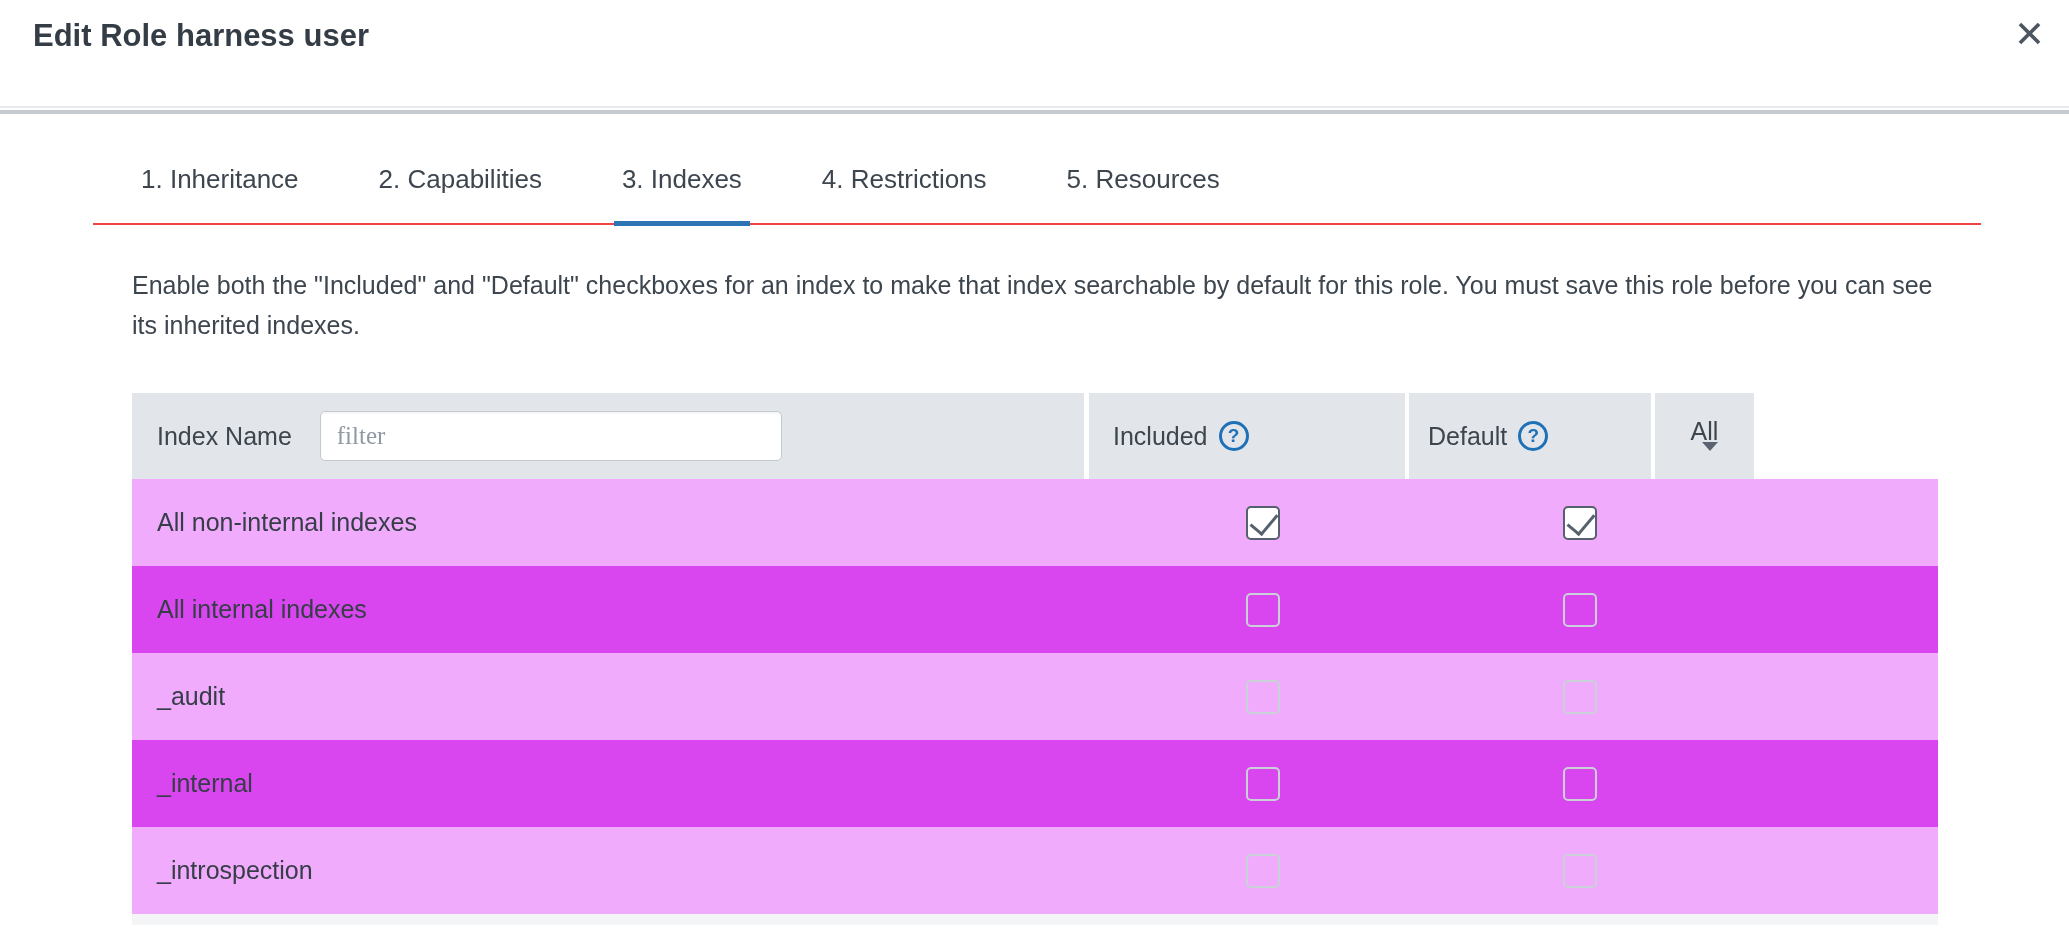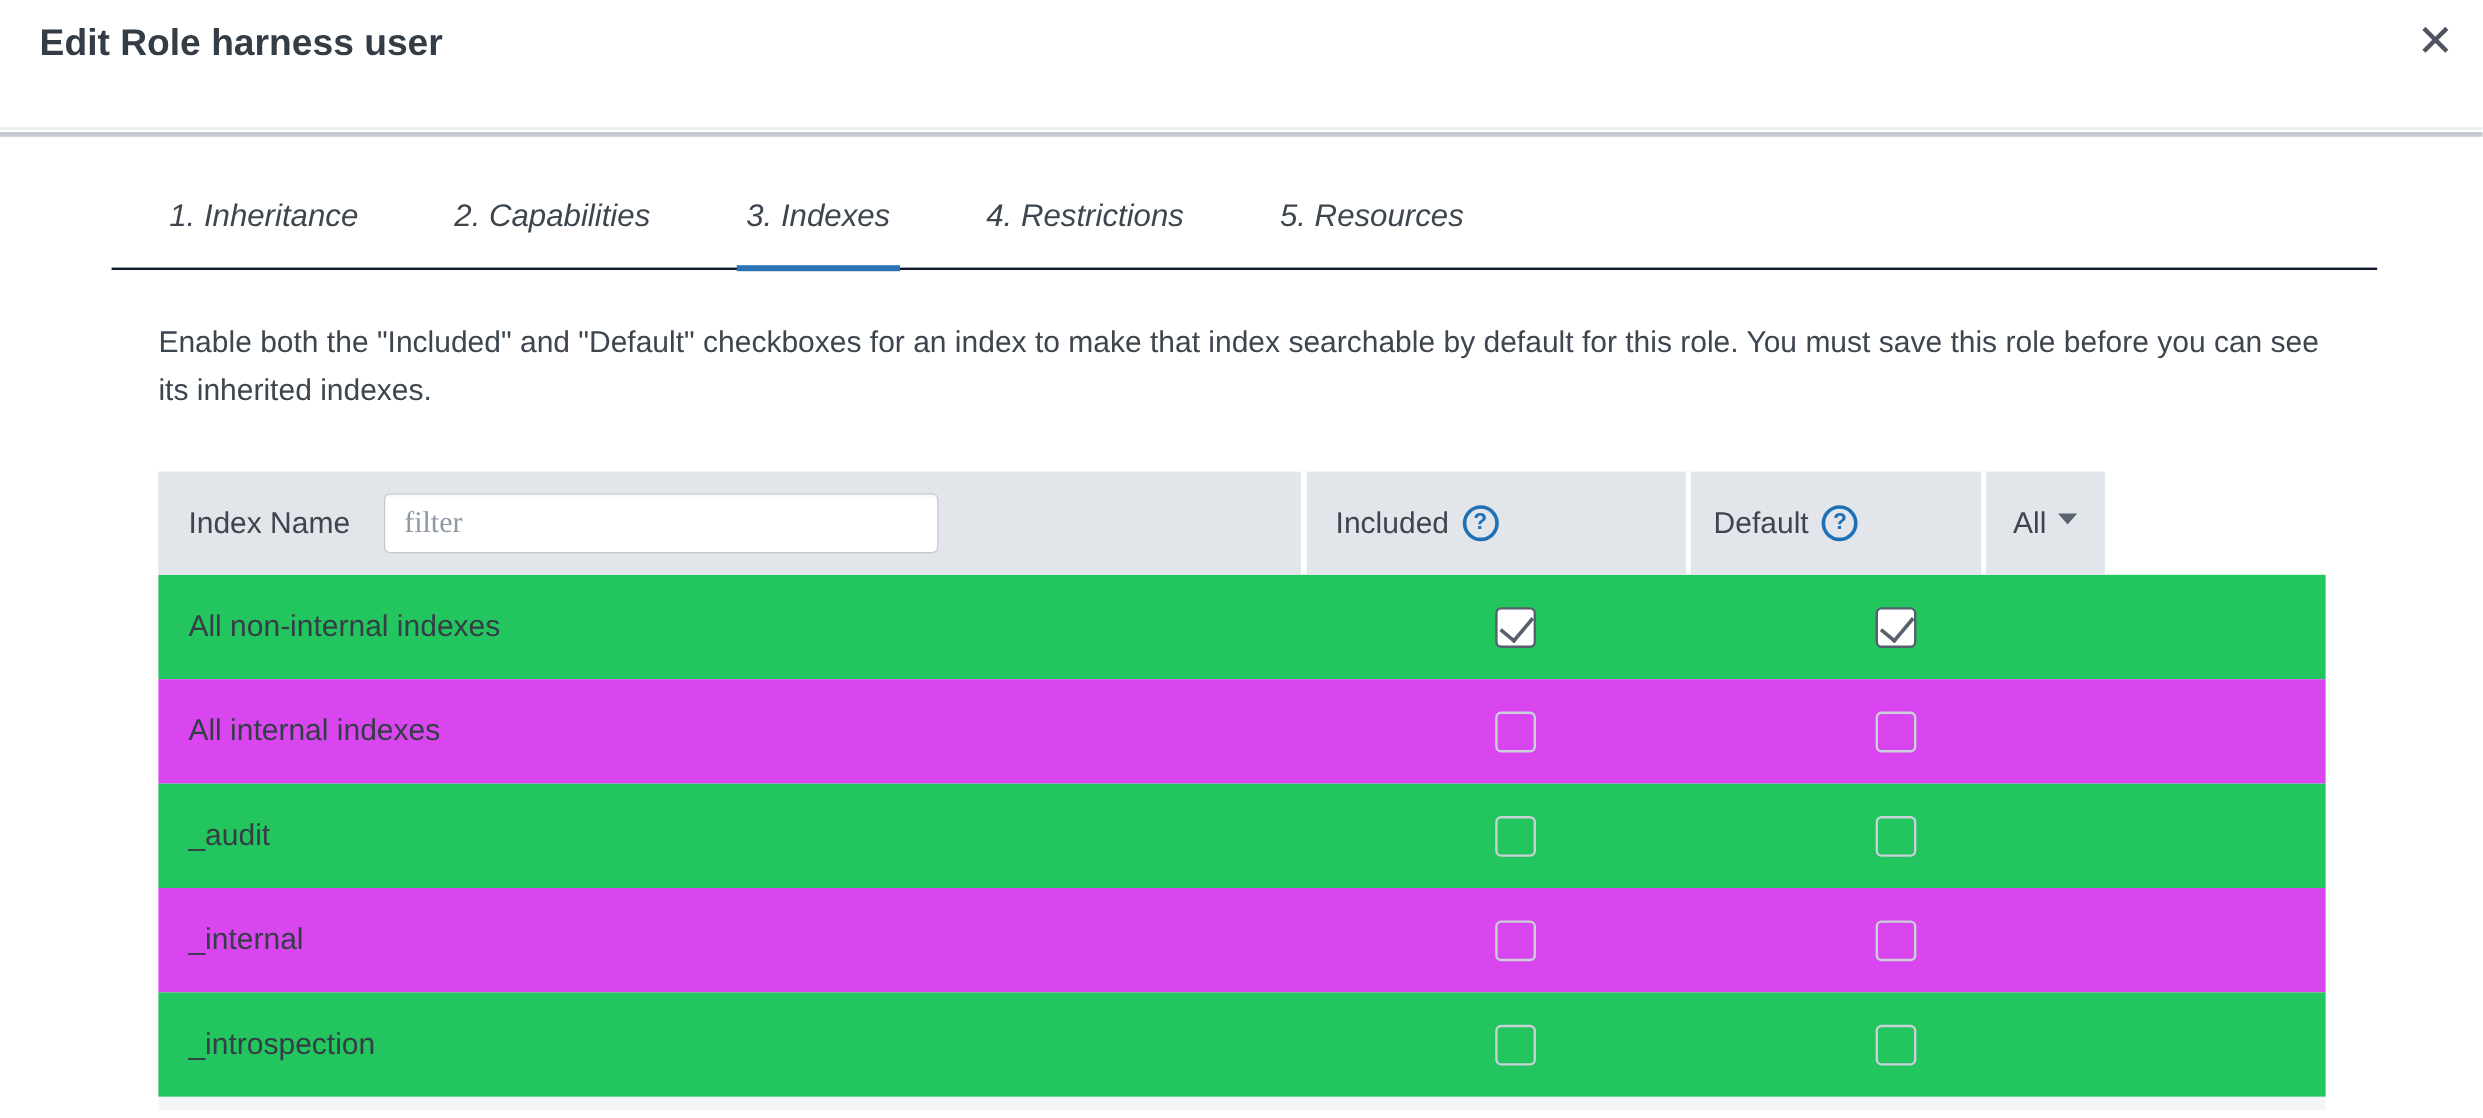--- a/index.html
+++ b/index.html
@@ -8,54 +8,54 @@
 
   
   .modal-header { height:108px; position:relative; border-bottom:2px solid #e8ebee; }
   .modal-title { position:absolute; left:33px; top:18px; font-size:31px; font-weight:bold; color:#343c45; }
   .close-btn { position:absolute; right:24px; top:16px; font-size:37px; color:#4c5560;
                background:none; border:none; cursor:pointer; line-height:1;
                font-family:"Liberation Sans", sans-serif; }
   .header-shadow { height:4px; background:#c5cbd1; margin-top:2px; }
 
   
-  .tabs-bar { margin:40px 88px 0 93px; border-bottom:2px solid #0f172a;
-              display:flex; padding-left:40px;font-style:italic; }
+  .tabs-bar { margin:40px 88px 0 93px; border-bottom:2px solid #ef4444;
+              display:flex; padding-left:40px; }
   .tab { font-size:26px; color:#3d454e; padding:10px 8px 26px 8px; margin-right:64px;
          cursor:pointer; position:relative; white-space:nowrap; }
   .tab.active { border-bottom:5px solid #2c74b4; margin-bottom:-3px; }
 
   
   .description { margin:40px 0 0 132px; max-width:1810px; font-size:25px; line-height:40px; color:#3d454e; }
 
   
   .index-table { margin:48px 0 0 132px; width:1806px; }
   .thead { display:flex; height:86px; font-size:25px; }
   .hcell { background:#e2e5e9; display:flex; align-items:center; }
   .hcell-name { width:952px; padding-left:25px; margin-right:5px; }
   .hcell-included { width:316px; padding-left:24px; margin-right:4px; }
   .hcell-default { width:242px; padding-left:19px; margin-right:4px; }
-  .hcell-all { width:99px; justify-content:center; cursor:pointer; }
+  .hcell-all { width:99px; justify-content:center; cursor:pointer;flex-direction:column; }
 
   .filter-input { width:462px; height:50px; margin-left:28px; border:1px solid #c2cad1;
                   border-radius:5px; font-size:25px; padding:0 16px; color:#3d454e;
                   font-family:Liberation Serif, serif; background:#fff;
                   box-shadow:inset 0 2px 2px rgba(0,0,0,0.04); outline:none; }
   .filter-input::placeholder { color:#8f99a3; }
 
   .help-icon { display:inline-flex; align-items:center; justify-content:center;
                width:30px; height:30px; border:3px solid #1e70b7; border-radius:50%;
                color:#1e70b7; font-weight:bold; font-size:19px; margin-left:11px;
                cursor:pointer; flex:none; }
 
   .caret-down { width:0; height:0; border-left:8px solid transparent;
                 border-right:8px solid transparent; border-top:9px solid #5a6470;
                 margin-left:10px; transform:translateY(-4px); }
 
-  .trow { display:flex; align-items:center; height:87px; background:#22c55e; }
+  .trow { display:flex; align-items:center; height:87px; background:#f0abfc; }
   .trow.shaded { background:#d946ef; }
   .row-label-cell { width:1092px; padding-left:25px; font-size:25px; color:#353d46; }
   .row-included-cell { width:320px; padding-left:22px; }
   .row-default-cell { flex:1; padding-left:19px; }
 
   .checkbox { position:relative; width:34px; height:34px; border:2px solid #c9d0d7;
               border-radius:5px; background:transparent; cursor:pointer; }
   .checkbox.checked { border-color:#57616d; background:#ffffff; }
   .checkbox.checked::after { content:''; position:absolute; left:8px; top:0px;
               width:13px; height:23px; border:solid #57616d; border-width:0 3px 3px 0;

